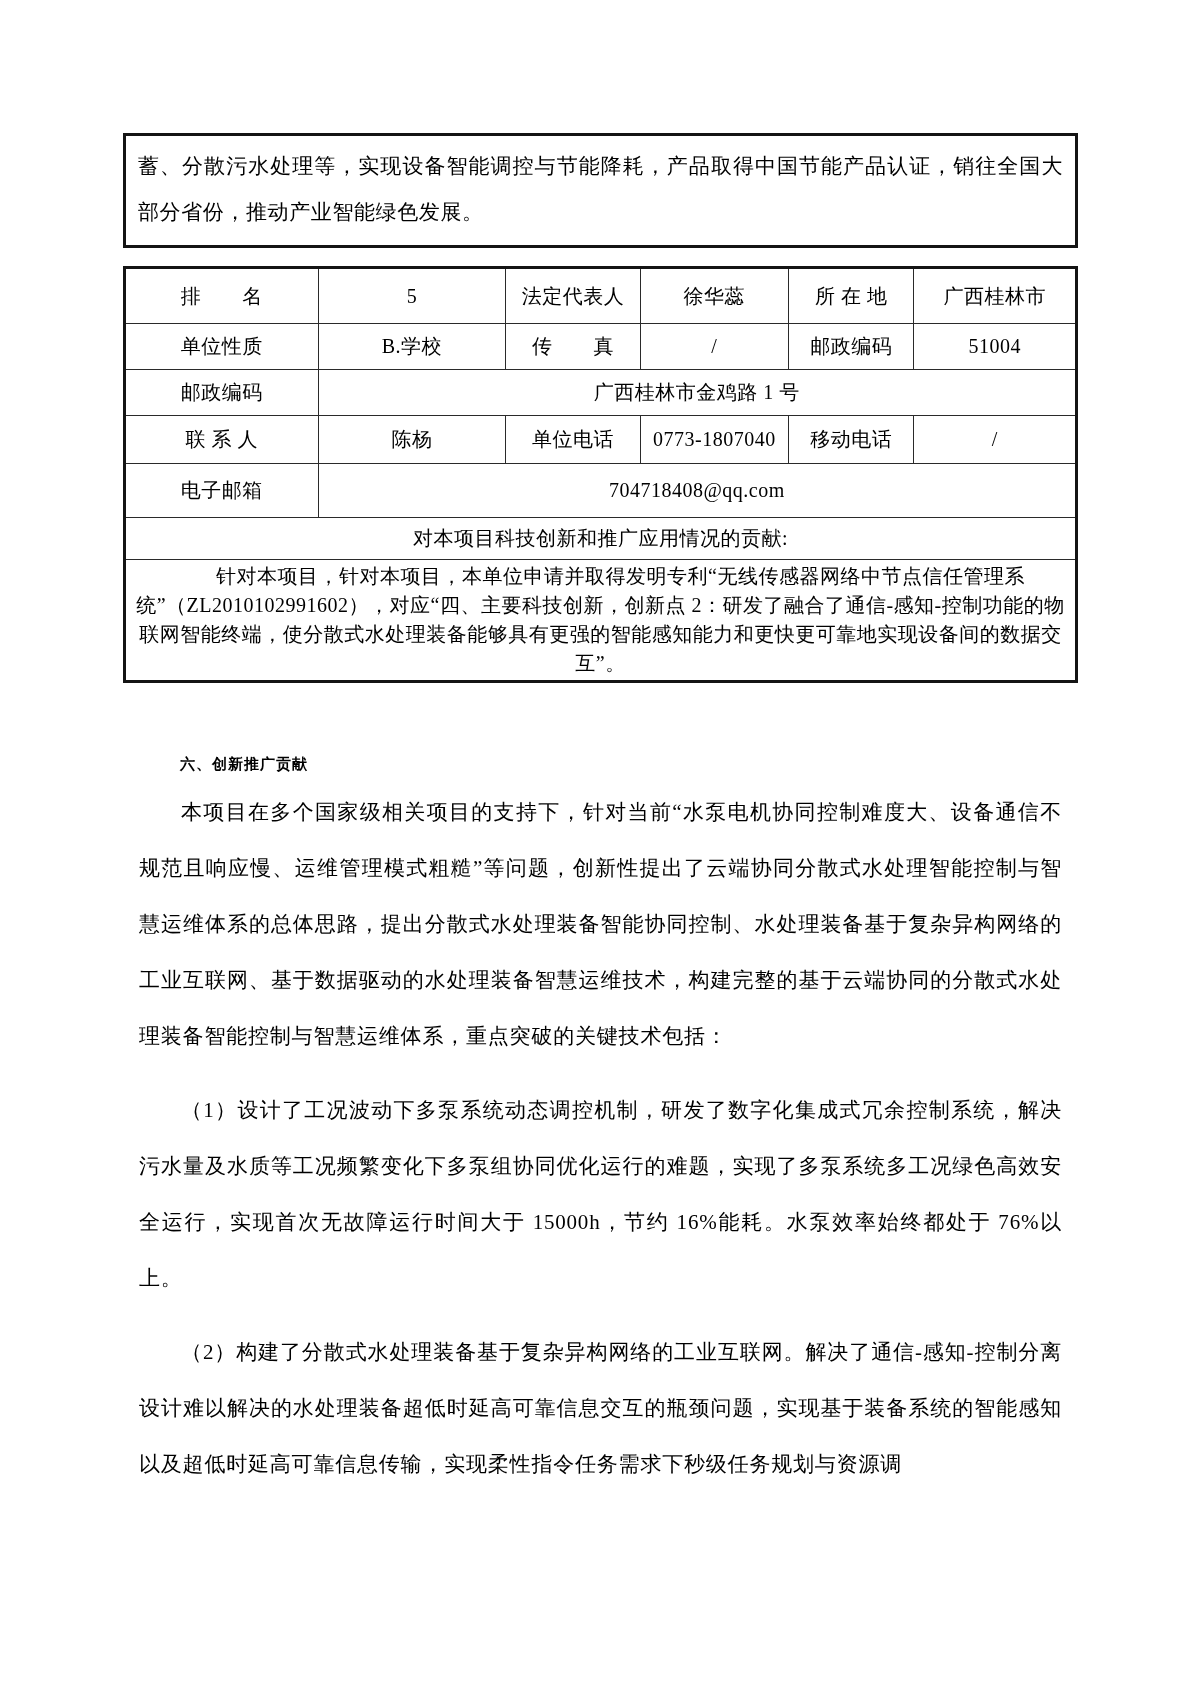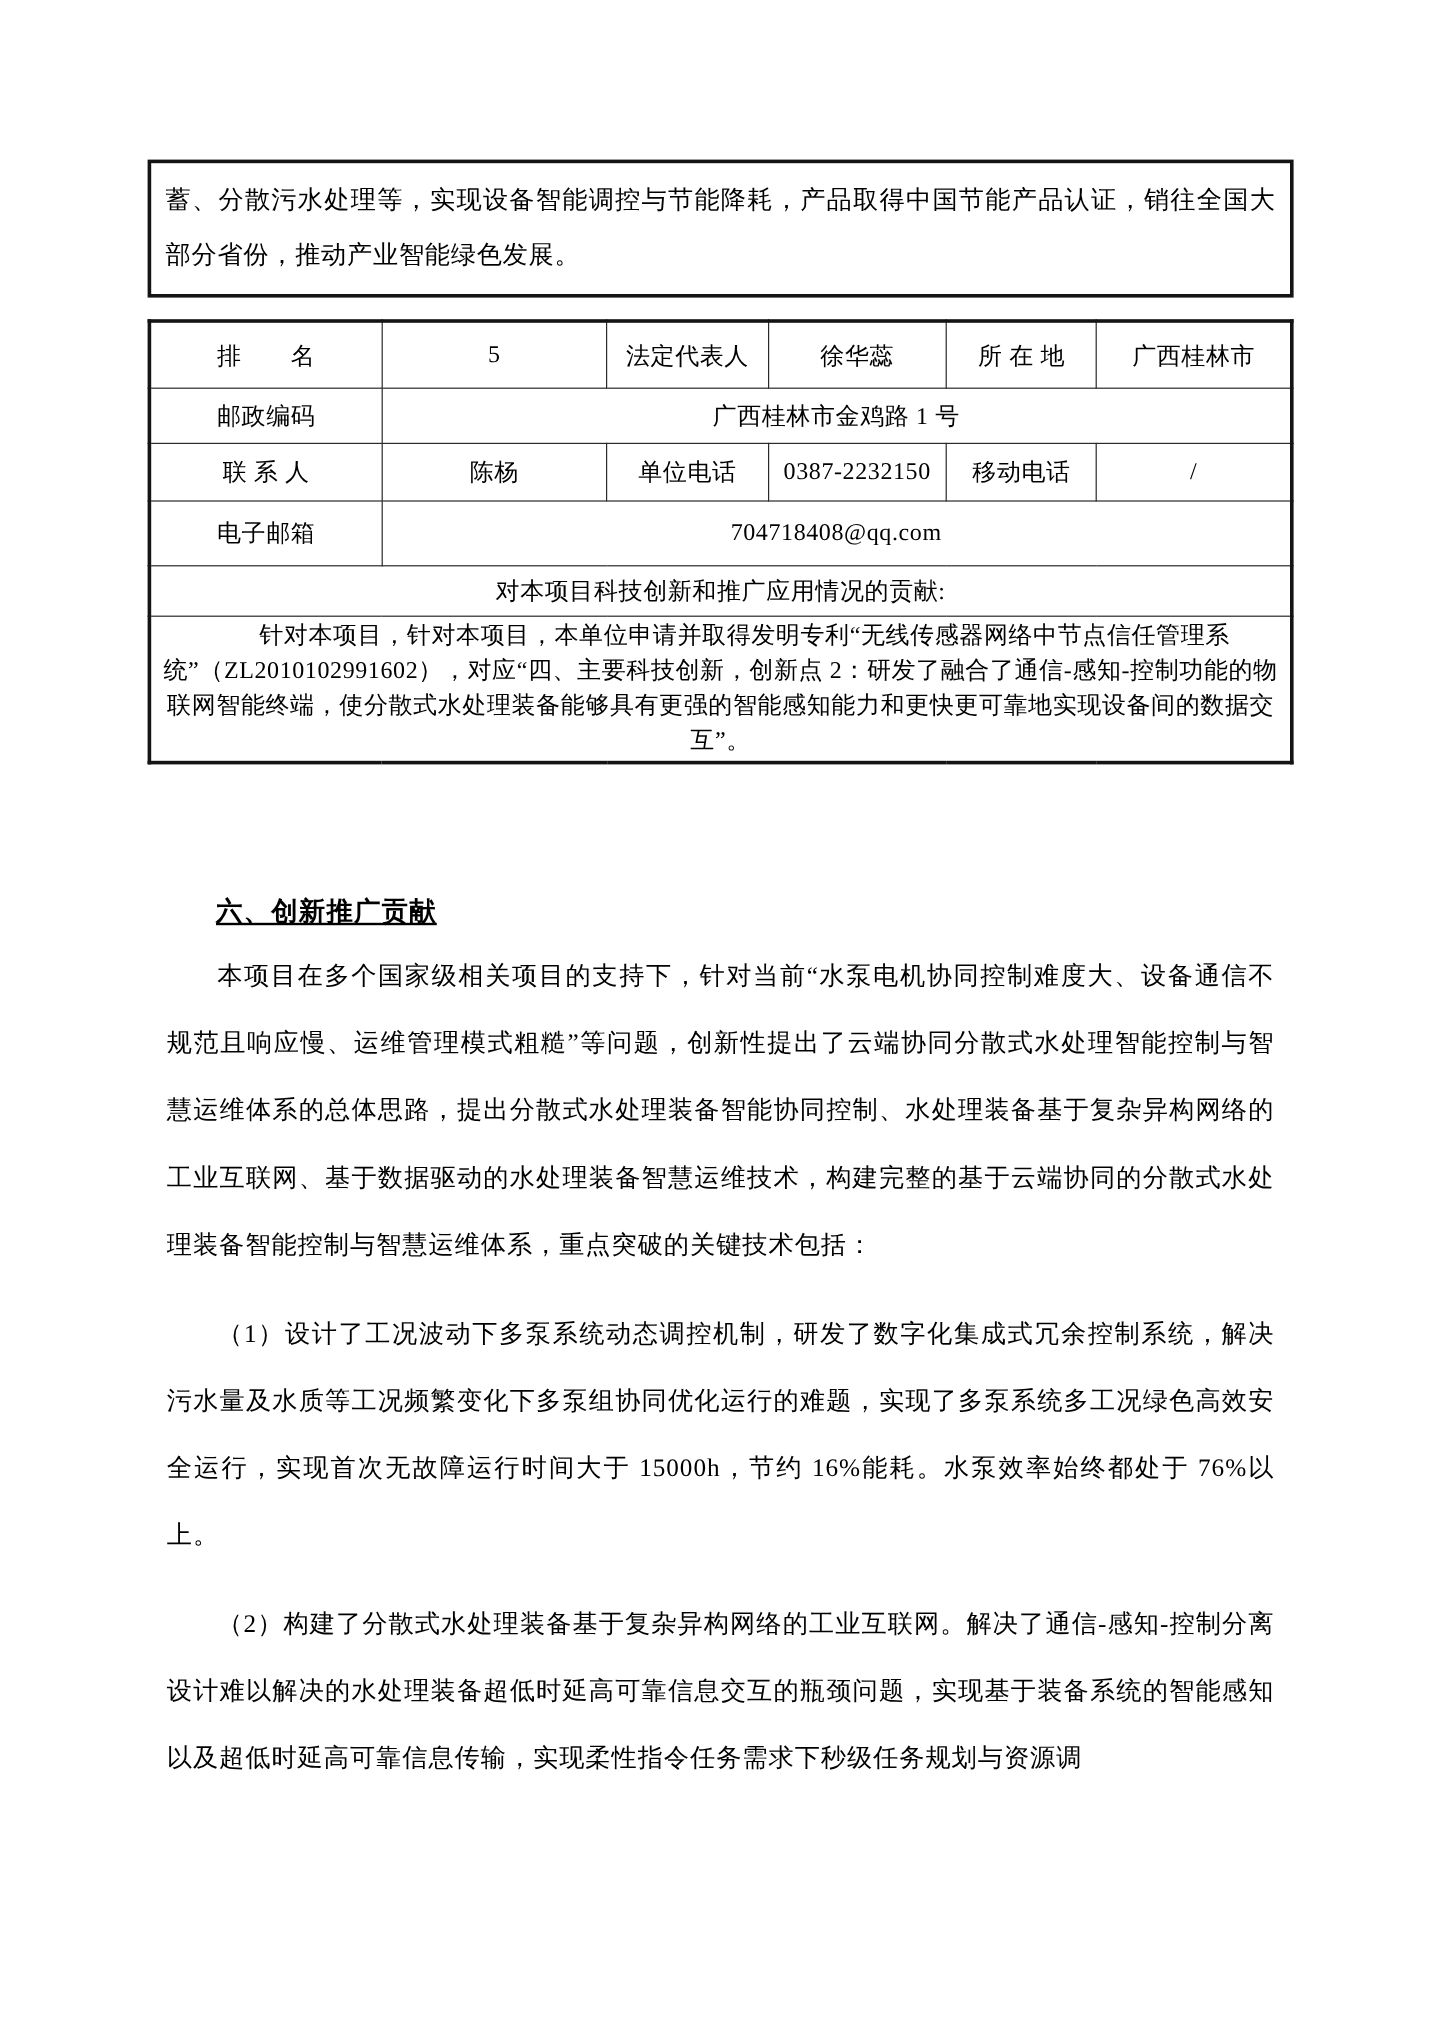--- a/index.html
+++ b/index.html
@@ -71,26 +71,25 @@
   td.contrib-text-cell {
     text-align: justify;
     padding: 8px 12px 12px 12px;
     font-size: 21px;
     line-height: 29px;
     letter-spacing: 0.6px;
   }
   .indent2 { text-indent: 2em; }
   
   .section-heading {
-    margin-top: 108px;
+    margin-top: 72px;
     padding-left: 57px;
-    font-size: 22px;
+    font-size: 15px;
     font-weight: bold;
     letter-spacing: 1px;
-    text-decoration: underline;
   }
   .body-para {
     margin: 16px;
     margin-top: 18px;
     font-size: 21px;
     line-height: 56px;
     letter-spacing: 0.8px;
     text-align: justify;
     text-indent: 2em;
   }
@@ -117,29 +116,37 @@
     </colgroup>
     <tbody>
       <tr class="r2">
         <td>排　　名</td>
         <td>5</td>
         <td>法定代表人</td>
         <td>徐华蕊</td>
         <td>所 在 地</td>
         <td>广西桂林市</td>
       </tr>
+      <tr class="r3">
+        <td>单位性质</td>
+        <td>B.学校</td>
+        <td>传　　真</td>
+        <td>/</td>
+        <td>邮政编码</td>
+        <td>51004</td>
+      </tr>
       <tr class="r4">
         <td>邮政编码</td>
         <td colspan="5" class="cell-left">广西桂林市金鸡路 1 号</td>
       </tr>
       <tr class="r5">
         <td>联 系 人</td>
         <td>陈杨</td>
         <td>单位电话</td>
-        <td>0387-2232150</td>
+        <td>0773-1807040</td>
         <td>移动电话</td>
         <td>/</td>
       </tr>
       <tr class="r6">
         <td>电子邮箱</td>
         <td colspan="5" class="cell-left">704718408@qq.com</td>
       </tr>
       <tr class="r7">
         <td colspan="6" class="contrib-header-cell">对本项目科技创新和推广应用情况的贡献:</td>
       </tr>

